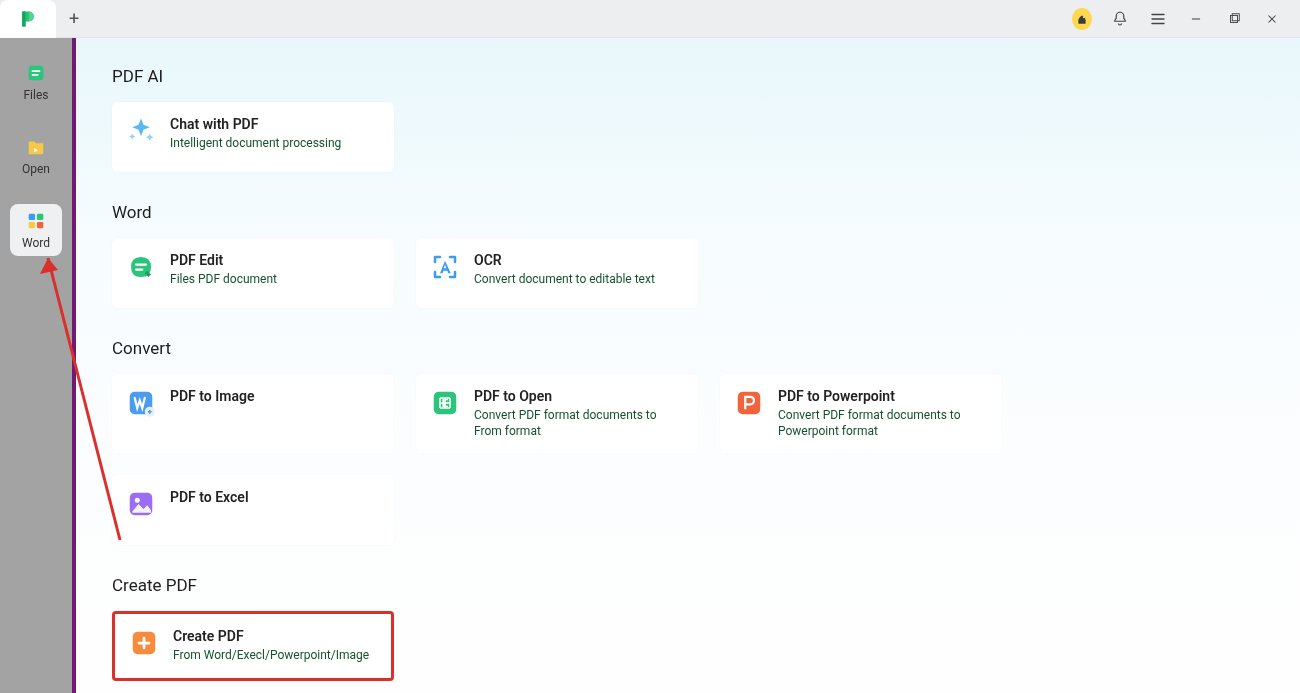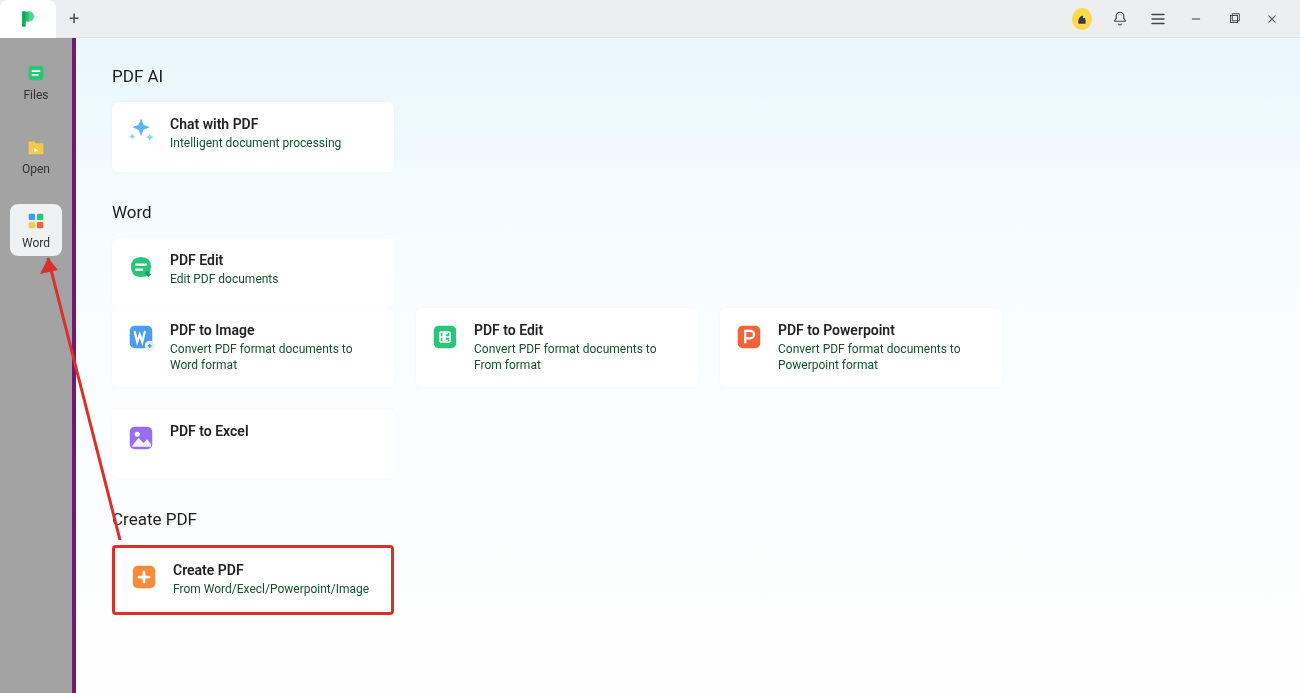--- a/index.html
+++ b/index.html
@@ -148,50 +148,62 @@
         <div class="card">
           <div class="card-icon">
             <svg width="30" height="30" viewBox="0 0 24 24">
                 <path d="M4 12 Q4 4 12 4 Q20 4 20 12 Q20 20 12 20 Q4 20 4 12" fill="#2ac47a"></path>
                 <path d="M8 10h8M8 14h5" stroke="#fff" stroke-width="1.8" stroke-linecap="round"></path>
                 <path d="M17 15l3 3-2 2-3-3z" fill="#1aa35e"></path>
               </svg>
           </div>
           <div class="card-text">
             <div class="card-title">PDF Edit</div>
-            <div class="card-desc">Edit PDF documents</div>
-          </div>
-        </div>
-      </div>
-
+            <div class="card-desc">Files PDF document</div>
+          </div>
+        </div>
+        <div class="card">
+          <div class="card-icon">
+            <svg width="30" height="30" viewBox="0 0 24 24">
+                <path d="M4 4h4M4 4v4M20 4h-4M20 4v4M4 20h4M4 20v-4M20 20h-4M20 20v-4" stroke="#3b9cf1" stroke-width="2" stroke-linecap="round"></path>
+                <path d="M12 7l-4 10h2l.8-2h3l.8 2h2zM11 13l1-3 1 3z" fill="#3b9cf1"></path>
+              </svg>
+          </div>
+          <div class="card-text">
+            <div class="card-title">OCR</div>
+            <div class="card-desc">Convert document to editable text</div>
+          </div>
+        </div>
+      </div>
+
+      <div class="section-title gap">Convert</div>
       <div class="cards-row">
         <div class="card">
           <div class="card-icon">
             <svg width="30" height="30" viewBox="0 0 24 24">
                 <rect x="3" y="3" width="18" height="18" rx="4" fill="#4a9cf0"></rect>
                 <path d="M7 8l2 8 2-6 2 6 2-8" stroke="#fff" stroke-width="1.8" fill="none" stroke-linecap="round"></path>
                 <circle cx="19" cy="19" r="4" fill="#e8eef5"></circle>
                 <path d="M17.5 19h3M19 17.5v3" stroke="#4a9cf0" stroke-width="1.2"></path>
               </svg>
           </div>
           <div class="card-text">
             <div class="card-title">PDF to Image</div>
-            <div class="card-desc">Convert PDF format documents to Word format</div>
           </div>
         </div>
         <div class="card">
           <div class="card-icon">
             <svg width="30" height="30" viewBox="0 0 24 24">
                 <rect x="3" y="3" width="18" height="18" rx="4" fill="#2ac47a"></rect>
                 <path d="M8 8h8M8 12h8M8 16h8M8 8v8M12 8v8M16 8v8" stroke="#fff" stroke-width="1.3"></path>
                 <text x="12" y="15" font-size="9" fill="#fff" text-anchor="middle" font-weight="bold">E</text>
               </svg>
           </div>
           <div class="card-text">
-            <div class="card-title">PDF to Edit</div>
+            <div class="card-title">PDF to Open</div>
             <div class="card-desc">Convert PDF format documents to From format</div>
           </div>
         </div>
         <div class="card">
           <div class="card-icon">
             <svg width="30" height="30" viewBox="0 0 24 24">
                 <rect x="3" y="3" width="18" height="18" rx="4" fill="#f1643b"></rect>
                 <path d="M9 7h4a3 3 0 0 1 0 6H9zM9 7v10" stroke="#fff" stroke-width="1.8" fill="none"></path>
               </svg>
           </div>

